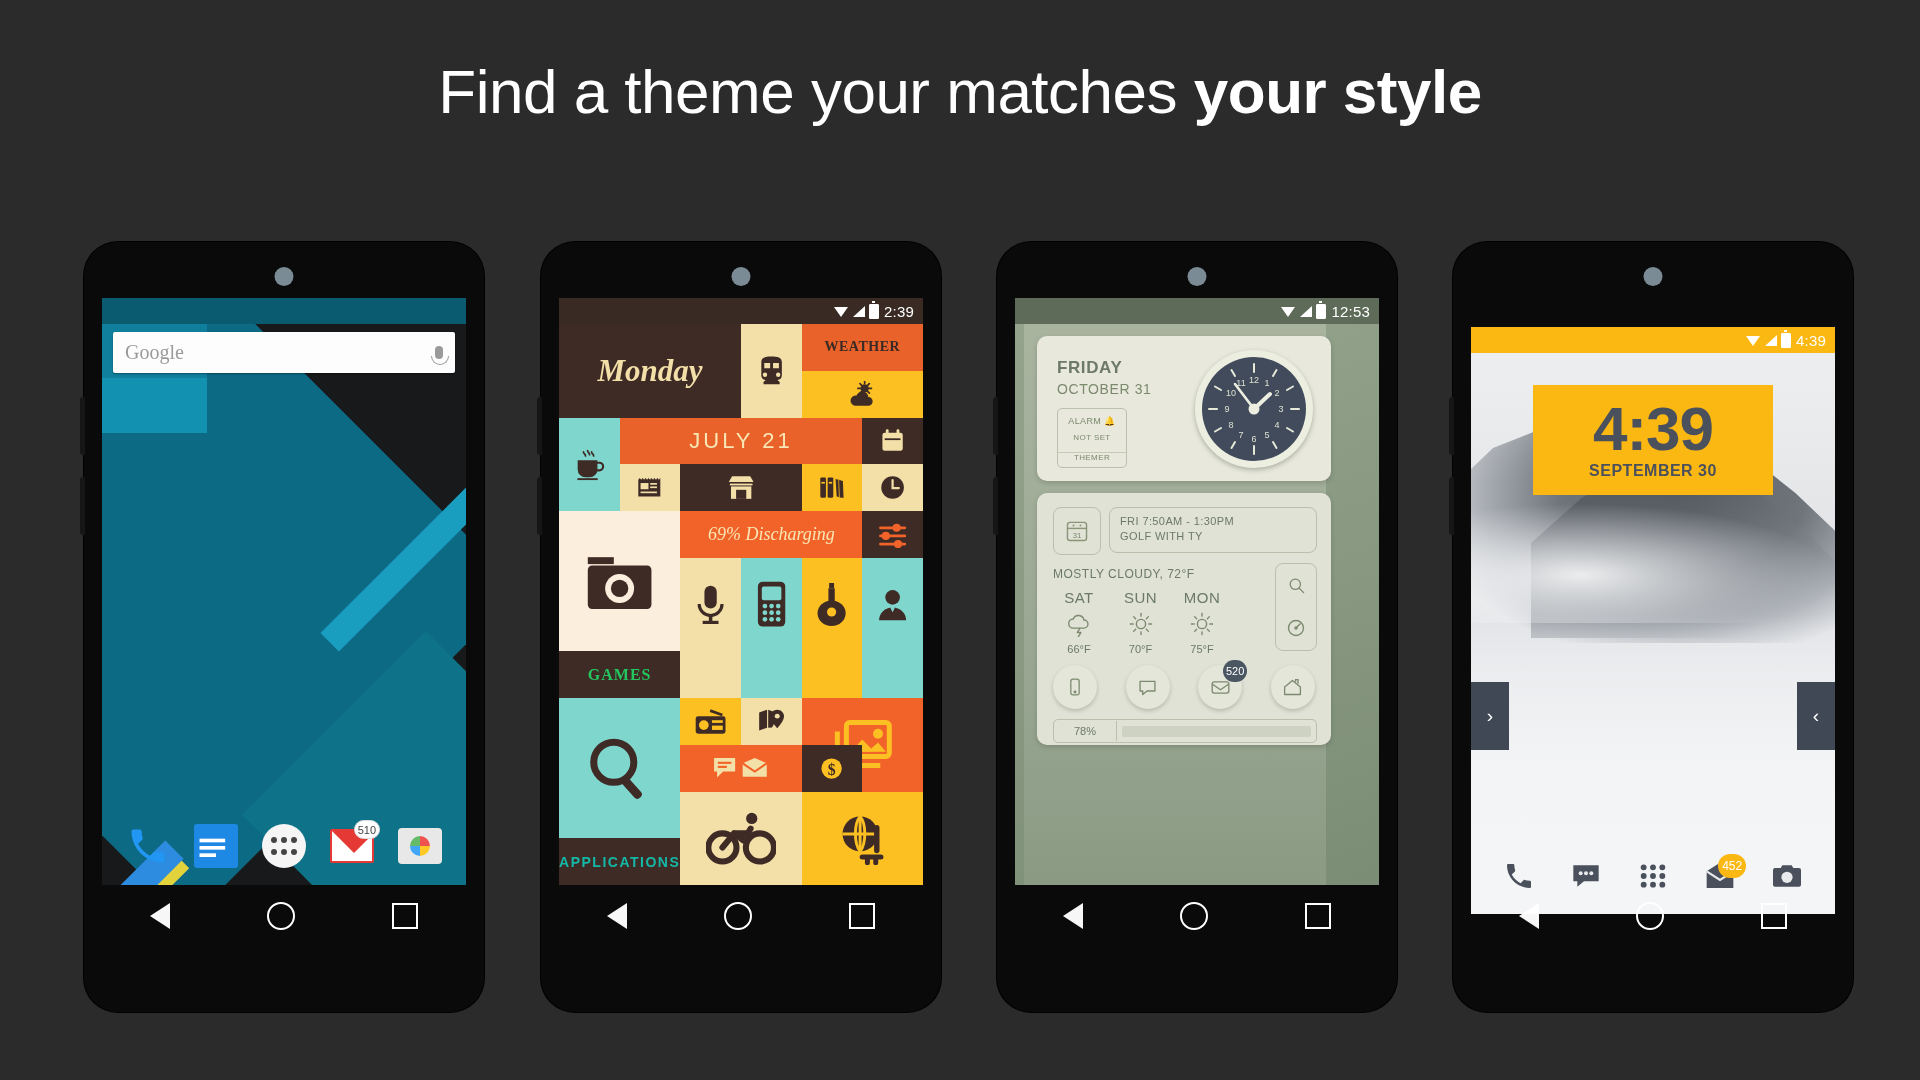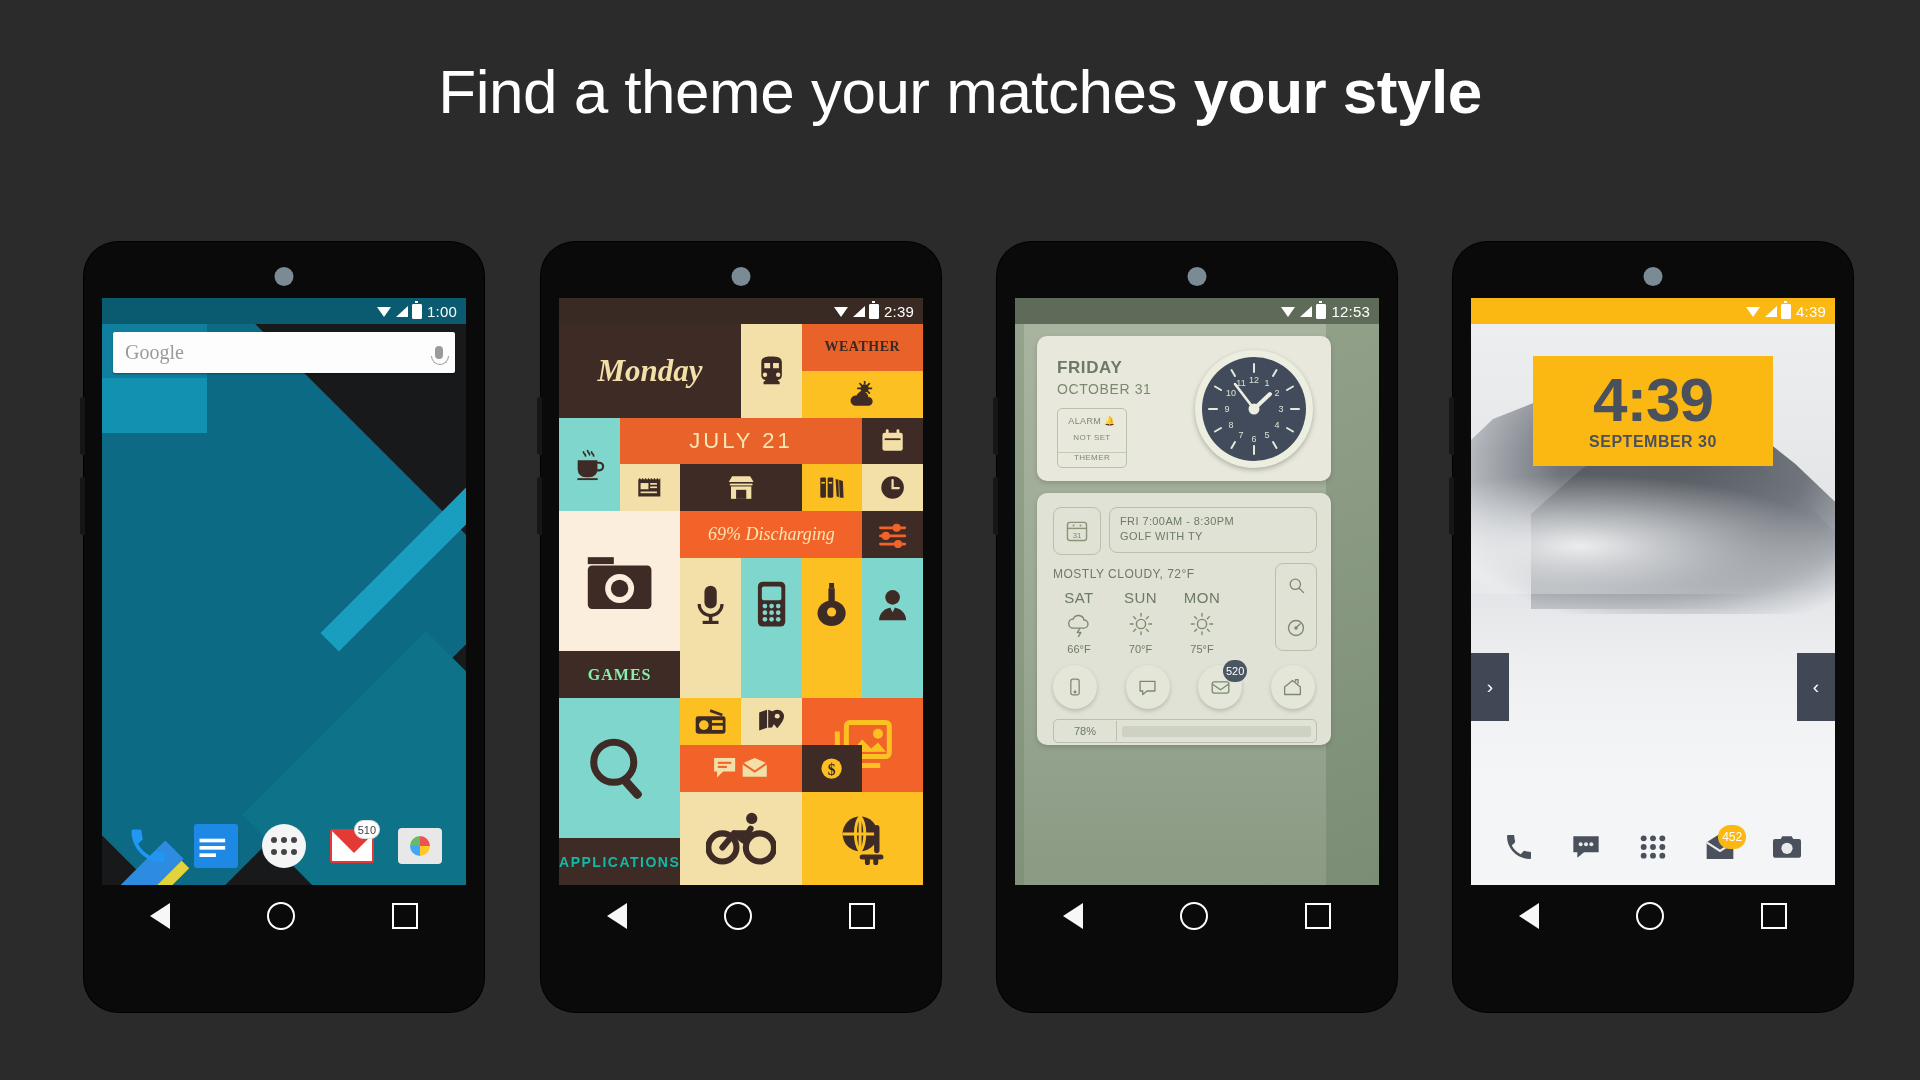--- a/index.html
+++ b/index.html
@@ -124,21 +124,21 @@
   
   #p2 .screen{background:#3a2a24;}
   .tiles{position:absolute;top:26px;left:0;width:364px;height:561px;
      display:grid;grid-template-columns:repeat(6,1fr);grid-template-rows:repeat(12,1fr);}
   .t{display:flex;align-items:center;justify-content:center;overflow:hidden;position:relative;}
   .t svg{width:58%;height:58%;}
   .lbl-monday{font-family:"Liberation Serif",serif;font-style:italic;font-weight:700;font-size:31px;color:#f3dfa8;}
   .lbl-weather{font-family:"Liberation Serif",serif;font-weight:700;font-size:14px;color:#3a2a24;letter-spacing:.5px;}
   .lbl-july{font-size:22px;color:#f8e6b4;letter-spacing:3px;}
   .lbl-batt{font-family:"Liberation Serif",serif;font-style:italic;font-size:18px;color:#f8e6b4;}
-  .lbl-games{font-family:"Liberation Serif",serif;font-weight:700;font-size:16px;color:#86efac;letter-spacing:1px;}
+  .lbl-games{font-family:"Liberation Serif",serif;font-weight:700;font-size:16px;color:#22c55e;letter-spacing:1px;}
   .lbl-apps{font-size:14px;color:#14b8a6;letter-spacing:1.5px;font-weight:700;}
 
   
   #p3 .screen{background:#22c55e;}
   .sage-wall{position:absolute;inset:0;background:linear-gradient(160deg,#95a48d 0%,#8a9a83 45%,#7c8d76 100%);}
   .sage-vert{position:absolute;top:0;left:9px;width:302px;height:100%;background:linear-gradient(180deg,#aab5a0 0%,#9aa893 60%,#8a9a83 100%);}
   #p3 .statusbar{background:#5e6b59;}
   .card{
     position:absolute;background:#e8e9dc;border-radius:10px;
     box-shadow:0 2px 5px rgba(0,0,0,.16);
@@ -168,21 +168,21 @@
   .side-btns{position:absolute;right:14px;top:70px;width:40px;height:86px;border:1px solid #b9c0ac;border-radius:8px;display:flex;flex-direction:column;align-items:center;justify-content:space-around;}
   .dock3{position:absolute;left:16px;top:172px;width:262px;display:flex;justify-content:space-between;}
   .circ{width:44px;height:44px;border-radius:50%;background:#e3e6d8;box-shadow:0 2px 4px rgba(0,0,0,.18);display:flex;align-items:center;justify-content:center;position:relative;}
   .badge3{position:absolute;top:-5px;right:-5px;min-width:22px;height:22px;border-radius:11px;background:#4b5663;color:#fff;font-size:11px;line-height:22px;text-align:center;padding:0 3px;box-sizing:border-box;}
   .battbar{position:absolute;left:16px;top:226px;width:262px;height:22px;border:1px solid #b9c0ac;border-radius:5px;display:flex;align-items:center;}
   .battbar .pc{width:62px;text-align:center;font-size:11px;color:#6d7a68;border-right:1px solid #b9c0ac;line-height:20px;}
   .battbar .track{flex:1;height:11px;margin:0 5px;background:#cdd2c2;border-radius:2px;overflow:hidden;}
   .battbar .fill{height:100%;background:#9aa496;}
 
   
-  #p4 .screen{background:#0f172a;}
+  #p4 .screen{background:#0f172a;margin-top:29px;}
   .mtn{position:absolute;top:26px;left:0;width:100%;height:561px;overflow:hidden;
       background:linear-gradient(180deg,#eceef0 0%,#e6e8ea 22%,#dfe1e4 42%,#eff0f2 72%,#f2f3f5 100%);}
   .mtn .rock{position:absolute;left:-20px;top:40px;width:420px;height:250px;
       background:radial-gradient(ellipse at 55% 40%, #50545a 0%, #6a6f76 38%, rgba(150,155,162,.75) 62%, rgba(235,237,239,0) 80%);
       clip-path:polygon(0% 38%,10% 22%,22% 14%,34% 8%,46% 6%,58% 12%,70% 24%,82% 40%,92% 56%,100% 72%,100% 100%,0% 100%);
       opacity:.95;}
   .mtn .rock2{position:absolute;left:60px;top:95px;width:320px;height:190px;
       background:linear-gradient(155deg,rgba(70,75,82,.85),rgba(120,126,134,.35) 62%,rgba(240,241,243,0) 85%);
       clip-path:polygon(0% 50%,16% 26%,34% 12%,52% 10%,70% 22%,86% 44%,100% 68%,100% 100%,0% 100%);}
   .mtn .fog{position:absolute;left:0;bottom:0;width:100%;height:300px;
@@ -218,28 +218,20 @@
       <div class="tealbig"></div>
         <div class="tealtop"></div>
         <div class="tealtop2"></div>
       <div class="tealstripe"></div>
         <div class="tealcorner"></div>
       <div class="ylw"></div>
         <div class="blu"></div>
       <div class="sb-bg"></div>
     </div>
 
-    <div class="statusbar">
-      <div class="sb-icons">
-        <span class="ic-wifi"></span>
-        <span class="ic-sig"></span>
-        <span class="ic-bat"></span>
-      </div>
-      <span class="sb-time">1:00</span>
-    </div>
 
     <div class="gsearch">
       <span class="gtext">Google</span>
       <span class="mic"></span>
     </div>
 
     <div class="dock1">
       <div class="ic48 i-phone">
         <svg viewBox="0 0 24 24" fill="#2196f3">
             <path d="M6.6 10.8c1.4 2.8 3.8 5.1 6.6 6.6l2.2-2.2c.3-.3.7-.4 1-.2 1.1.4 2.3.6 3.6.6.6 0 1 .4 1 1V20c0 .6-.4 1-1 1C10.6 21 3 13.4 3 4c0-.6.4-1 1-1h3.5c.6 0 1 .4 1 1 0 1.2.2 2.4.6 3.6.1.3 0 .7-.2 1l-2.3 2.2z"></path>
@@ -589,21 +581,21 @@
       <div class="ev-icon">
         <svg viewBox="0 0 30 30" fill="none" stroke="#8a9479" stroke-width="1.6" style="width:26px;height:26px">
           <rect x="4" y="5" width="22" height="21" rx="3"></rect>
             <line x1="4" y1="12" x2="26" y2="12"></line>
           <circle cx="11" cy="8.6" r="1.1" fill="#8a9479" stroke="none"></circle>
             <circle cx="19" cy="8.6" r="1.1" fill="#8a9479" stroke="none"></circle>
           <text x="15" y="23" font-size="9" fill="#7c896f" stroke="none" text-anchor="middle" font-family="Liberation Sans, sans-serif">31</text>
         </svg>
       </div>
       <div class="ev-text">
-        <div>FRI 7:00AM - 8:30PM</div>
+        <div>FRI 7:50AM - 1:30PM</div>
         <div>GOLF WITH TY</div>
       </div>
       <div class="wx-now">MOSTLY CLOUDY, 72°F</div>
       <div class="wx-row">
         <div class="wx-col">
           <div class="d">SAT</div>
           <div class="g">
             <svg viewBox="0 0 28 26" fill="none" stroke="#7c896f" stroke-width="1.5" style="width:25px;height:25px">
                 <path d="M7 17h12a4.5 4.5 0 000-9 6.3 6.3 0 00-12-1.2A4.6 4.6 0 007 17z"></path>
                 <path d="M14.5 17l-3 5h4l-3 5" stroke-linejoin="round"></path>

